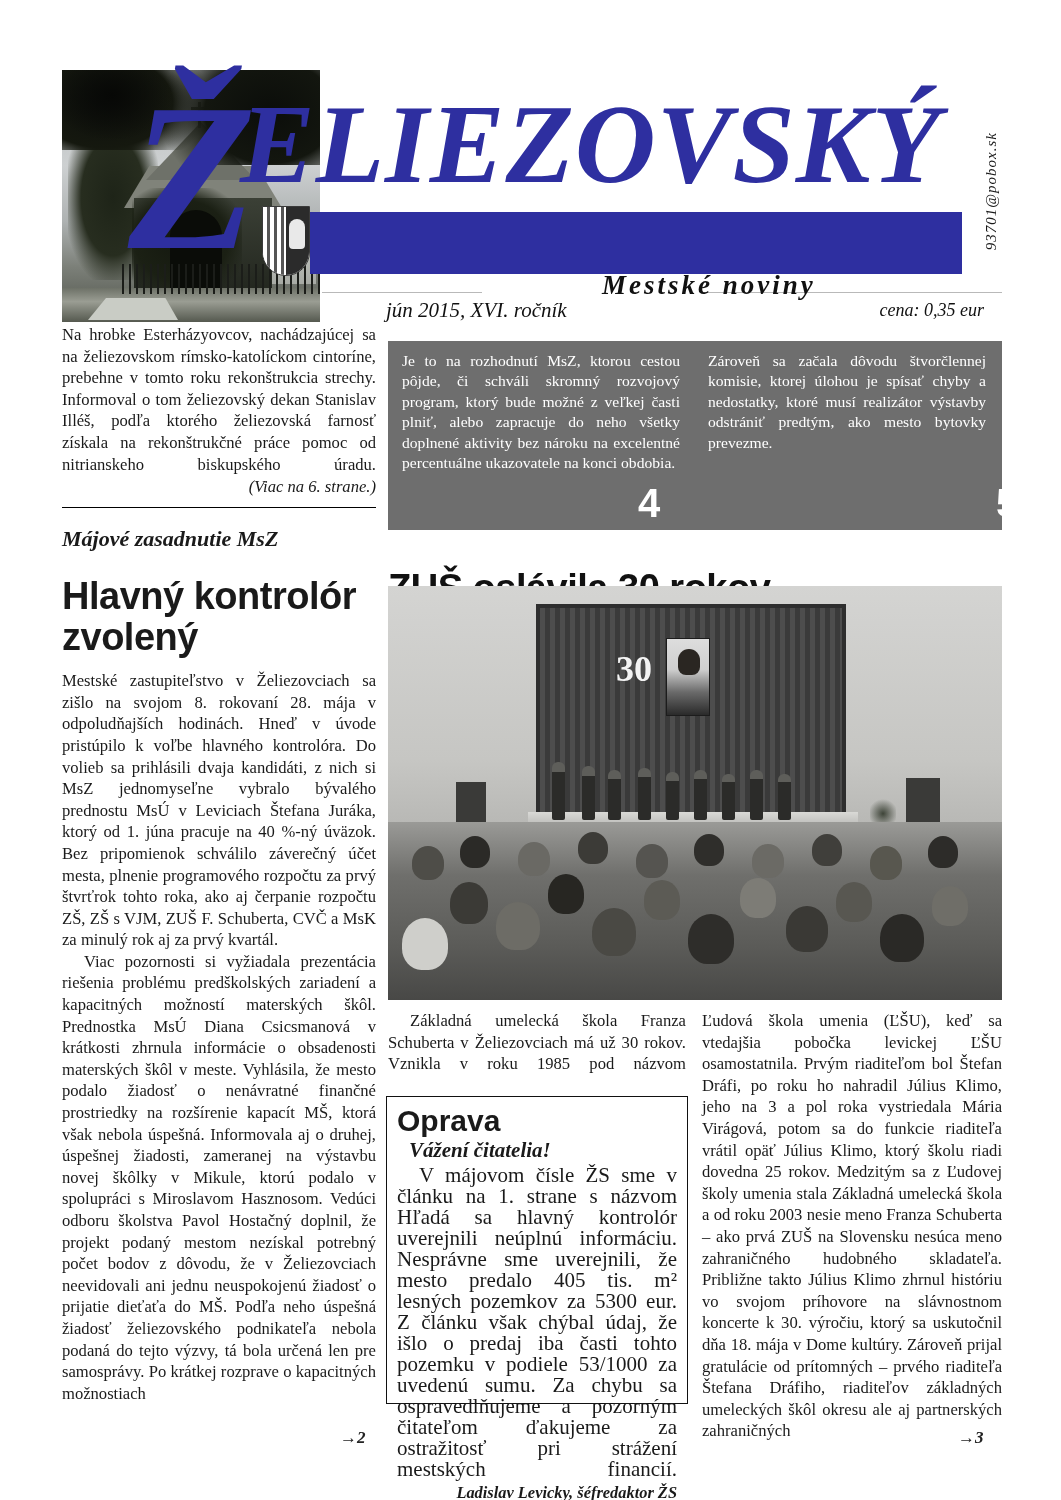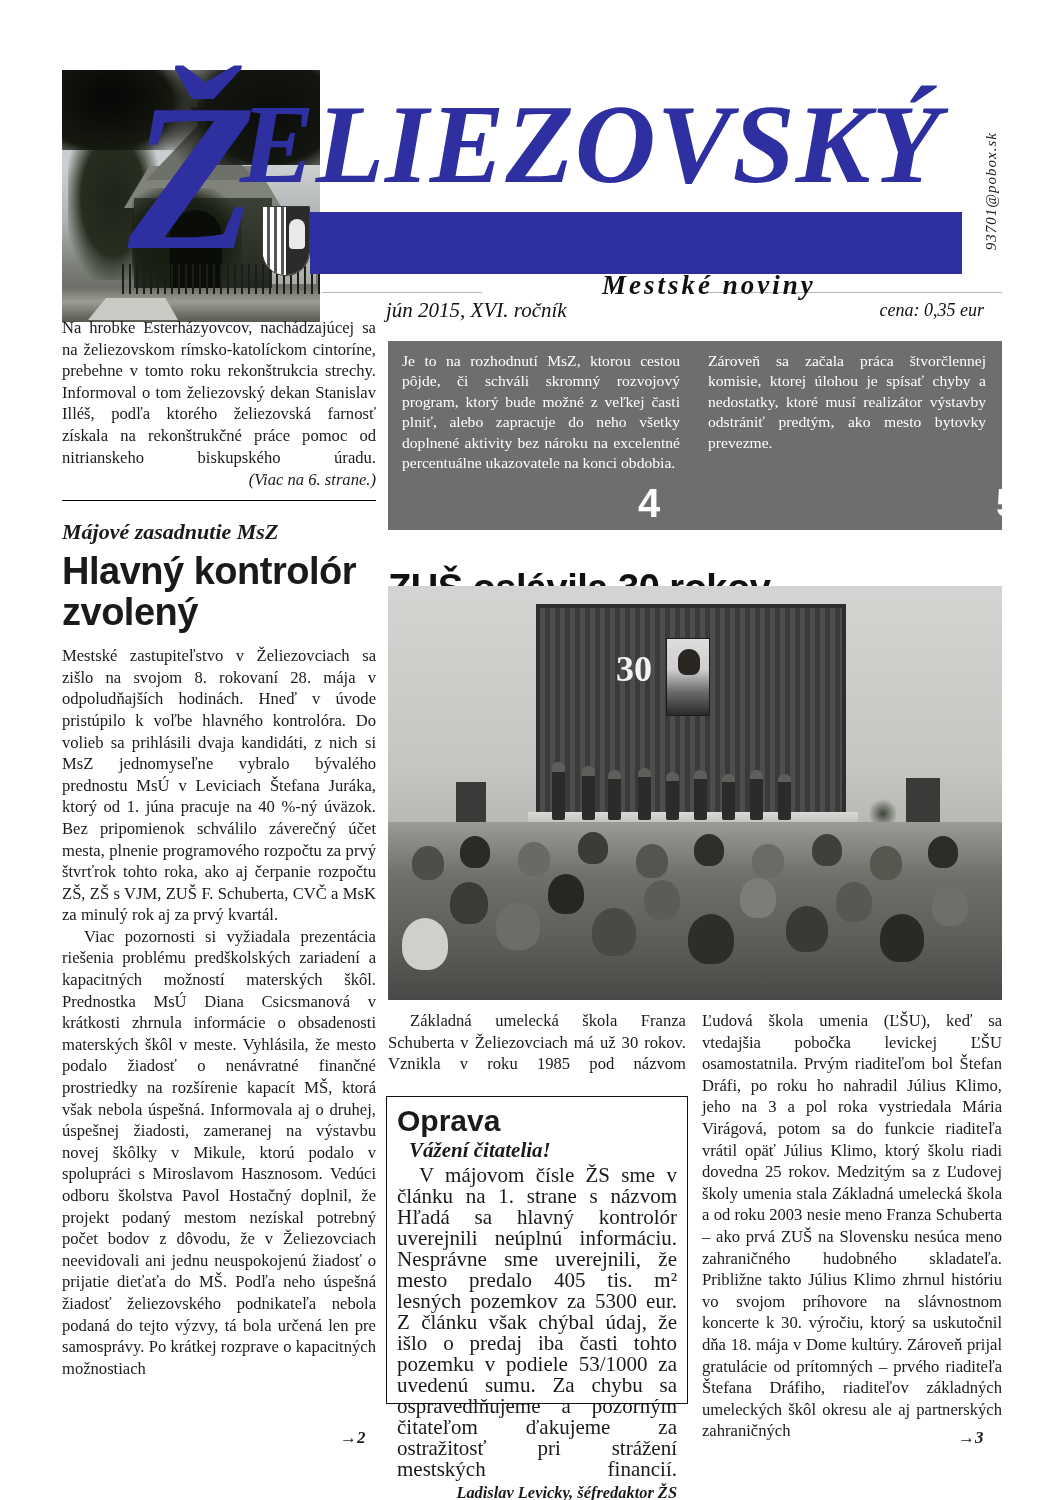--- a/index.html
+++ b/index.html
@@ -208,21 +208,21 @@
     right: 18px; top: 230px;
     font-family: "Liberation Serif", serif;
     font-style: italic;
     font-size: 18px;
     color: #111;
   }
 
   
   .col-left {
     position: absolute;
-    left: 62px; top: 317px;
+    left: 62px; top: 324px;
     width: 314px;
   }
   .lead-para, .body-text {
     font-family: "Liberation Serif", serif;
     font-size: 16.6px;
     line-height: 21.6px;
     text-align: justify;
     text-align-last: justify;
     margin: 0;
     hyphens: auto;
@@ -240,21 +240,21 @@
     margin: 10px 0 0 0;
     height: 1px;
     background: #000;
   }
 
   .kicker {
     font-family: "Liberation Serif", serif;
     font-style: italic;
     font-weight: bold;
     font-size: 22px;
-    margin: 18px 0 6px 0;
+    margin: 18px 0 24px 0;
   }
   .headline-left {
     font-family: "Liberation Sans", sans-serif;
     font-weight: bold;
     font-size: 38px;
     line-height: 41px;
     letter-spacing: -0.5px;
     margin: 0 0 12px 0;
   }
   .indent { text-indent: 22px; }
@@ -503,21 +503,21 @@
   </div>
 
   <div class="cont cont-2">→2</div>
 
   <div class="gray-box">
     <div class="gb-inner">
       <div class="gb-col">
         <p class="gb-text">Je to na rozhodnutí MsZ, ktorou cestou pôjde, či schváli skromný rozvojový program, ktorý bude možné z veľkej časti plniť, alebo zapracuje do neho všetky doplnené aktivity bez nároku na excelentné percentuálne ukazovatele na konci obdobia.</p>
       </div>
       <div class="gb-col">
-        <p class="gb-text">Zároveň sa začala práca štvorčlennej komisie, ktorej úlohou je spísať chyby a nedostatky, ktoré musí realizátor výstavby odstrániť predtým, ako mesto bytovky prevezme.</p>
+        <p class="gb-text">Zároveň sa začala dôvodu štvorčlennej komisie, ktorej úlohou je spísať chyby a nedostatky, ktoré musí realizátor výstavby odstrániť predtým, ako mesto bytovky prevezme.</p>
       </div>
     </div>
     <div class="gb-num gb-num-4">4</div>
     <div class="gb-num gb-num-5">5</div>
   </div>
 
   <h1 class="headline-zus">ZUŠ oslávila 30 rokov</h1>
 
   <div class="photo-main">
     <div class="pm-wall"></div>

